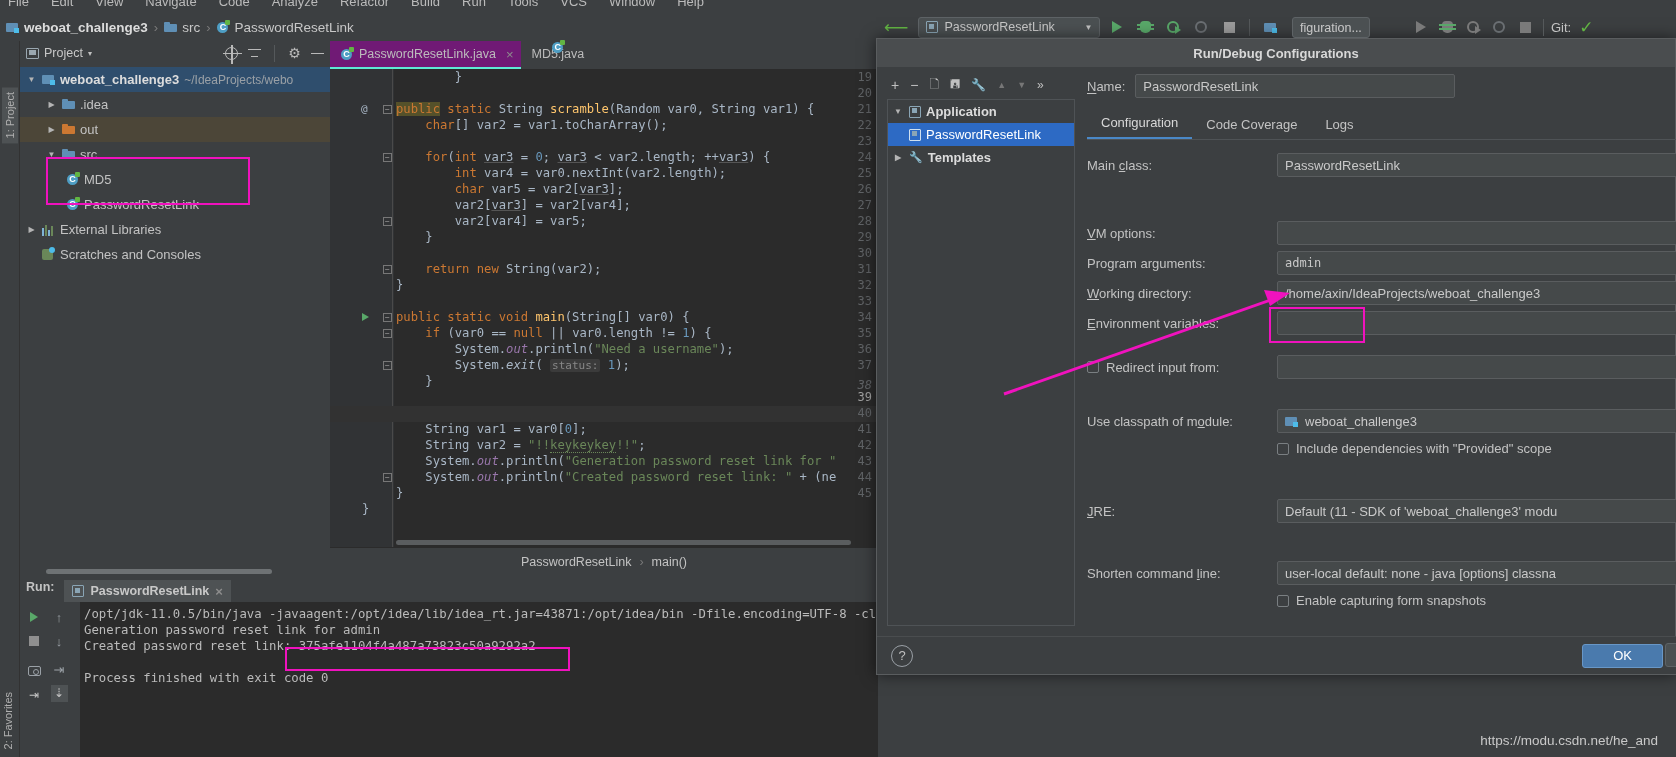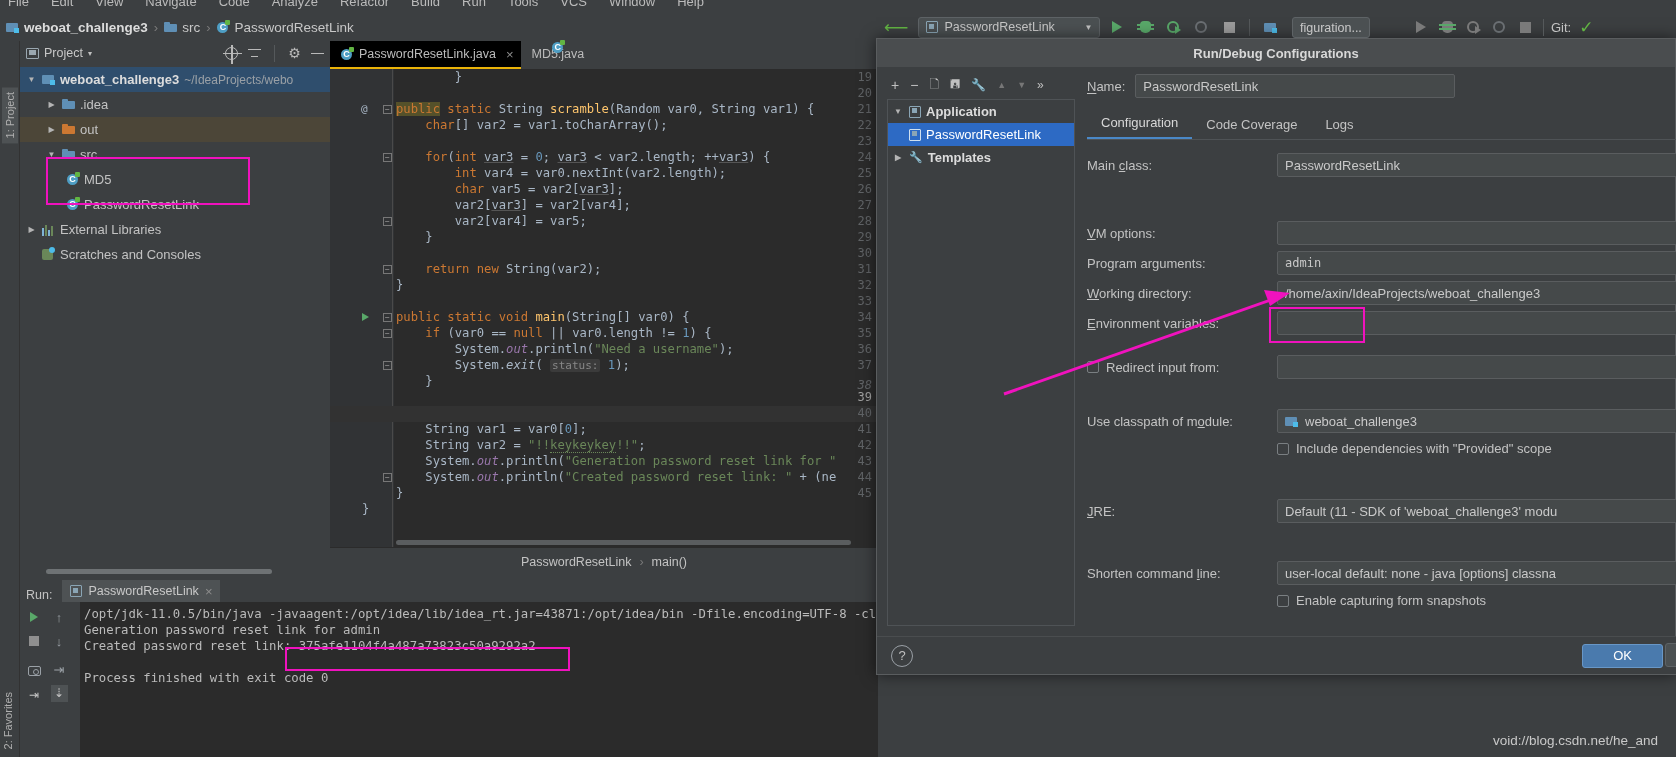--- a/index.html
+++ b/index.html
@@ -126,21 +126,21 @@
 
   .magenta-box { position:absolute; border:2px solid #f012be; pointer-events:none; }
 
   
   .proj-hscroll { position:absolute; left:26px; bottom:2px; width:226px; height:5px; background:#6e7274; border-radius:3px;}
 
   
   .editor { position:absolute; left:330px; top:41px; width:548px; height:535px; background:#2b2b2b; }
   .tabsbar { height:28px; background:#3c3f41; display:flex; align-items:stretch; }
   .etab { display:flex; align-items:center; gap:6px; padding:0 8px 0 10px; font-size:12.5px; color:#bcbcbc;
-          background:#000000; border-bottom:2px solid #eab308; }
+          background:#701a75; border-bottom:2px solid #5eead4; }
   .etab.inactive { background:#3c3f41; border-bottom:2px solid transparent;flex-direction:column; }
   .etab .x { color:#8d8d8d; font-size:13px; margin-left:4px; }
 
   .codearea { position:relative; height:478px; background:#2b2b2b; overflow:hidden;
     font-family:"DejaVu Sans Mono","Liberation Mono",monospace; font-size:12.2px; }
   .gutter { position:absolute; left:0; top:0; width:64px; height:100%; background:#313335; }
   .lnum { position:absolute; right:6px; color:#606366; font-size:12px; text-align:right; }
   .gmark { position:absolute; color:#a9b7c6; font-size:11px; }
   .foldline { position:absolute; left:62px; top:0; width:1px; height:100%; background:#4a4a4a; }
   .codeline { position:absolute; left:66px; white-space:pre; color:#a9b7c6; }
@@ -153,21 +153,21 @@
   .squig { border-bottom:1.5px dotted #6a8759; }
   .gtri { position:absolute; width:0;height:0;border-left:7px solid #59a869;border-top:4.5px solid transparent;border-bottom:4.5px solid transparent;}
   .fold { position:absolute; width:9px;height:9px;border:1px solid #777; color:#999; font-size:8px; line-height:7px; text-align:center;}
   .editor-scroll-h { position:absolute; left:66px; bottom:2px; width:455px; height:5px; background:#5a5d5f; border-radius:3px; }
 
   .navbar-bottom { position:absolute; left:0; bottom:0; width:548px; height:28px; background:#3c3f41;
     display:flex; align-items:center; justify-content:center; gap:8px; font-size:12.5px; color:#c3c3c3; }
 
   
   .runpanel { position:absolute; left:20px; top:580px; width:858px; height:177px; background:#3c3f41; }
-  .runhdr { height:22px; display:flex; align-items:flex-end; gap:10px; padding-left:6px; font-size:12.5px; }
+  .runhdr { height:22px; display:flex; align-items:flex-start; gap:10px; padding-left:6px; font-size:12.5px;font-weight:bold; }
   .runhdr .lbl { color:#c3c3c3; }
   .run-tab { display:flex; align-items:center; gap:6px; background:#4e5254; height:22px; padding:0 8px; color:#c8c8c8; }
   .run-tab .x { color:#8d8d8d; font-size:13px; }
   .runbody { position:absolute; left:0; top:22px; width:858px; height:155px; background:#2b2b2b; }
   .runside { position:absolute; left:0; top:0; width:60px; height:155px; background:#3c3f41; }
   .rs-icon { position:absolute; width:22px; height:22px; display:flex; align-items:center; justify-content:center; }
   .consoletext { position:absolute; left:64px; top:4px; white-space:pre;
     font-family:"DejaVu Sans Mono","Liberation Mono",monospace; font-size:12.3px; color:#bbbbbb; line-height:16px; }
   .rs-arrow-up, .rs-arrow-dn { color:#9aa0a6; font-size:13px; }
   .rs-cam { width:13px;height:10px;border:1.5px solid #9aa0a6;border-radius:2px;position:relative;}
@@ -693,15 +693,15 @@
       <span class="cut-btn"></span>
     </div>
   </div>
 
   <svg class="annot-svg">
     <line x1="1004" y1="394" x2="1282" y2="296" stroke="#f012be" stroke-width="3"></line>
     <polygon points="1290,293 1264,290 1270,306" fill="#f012be"></polygon>
   </svg>
 
   <div class="bdark2" style="z-index:-1;"></div>
-  <div class="watermark">void://blog.csdn.net/he_and</div>
+  <div class="watermark">https://modu.csdn.net/he_and</div>
 
 </div>
 
 </body></html>

